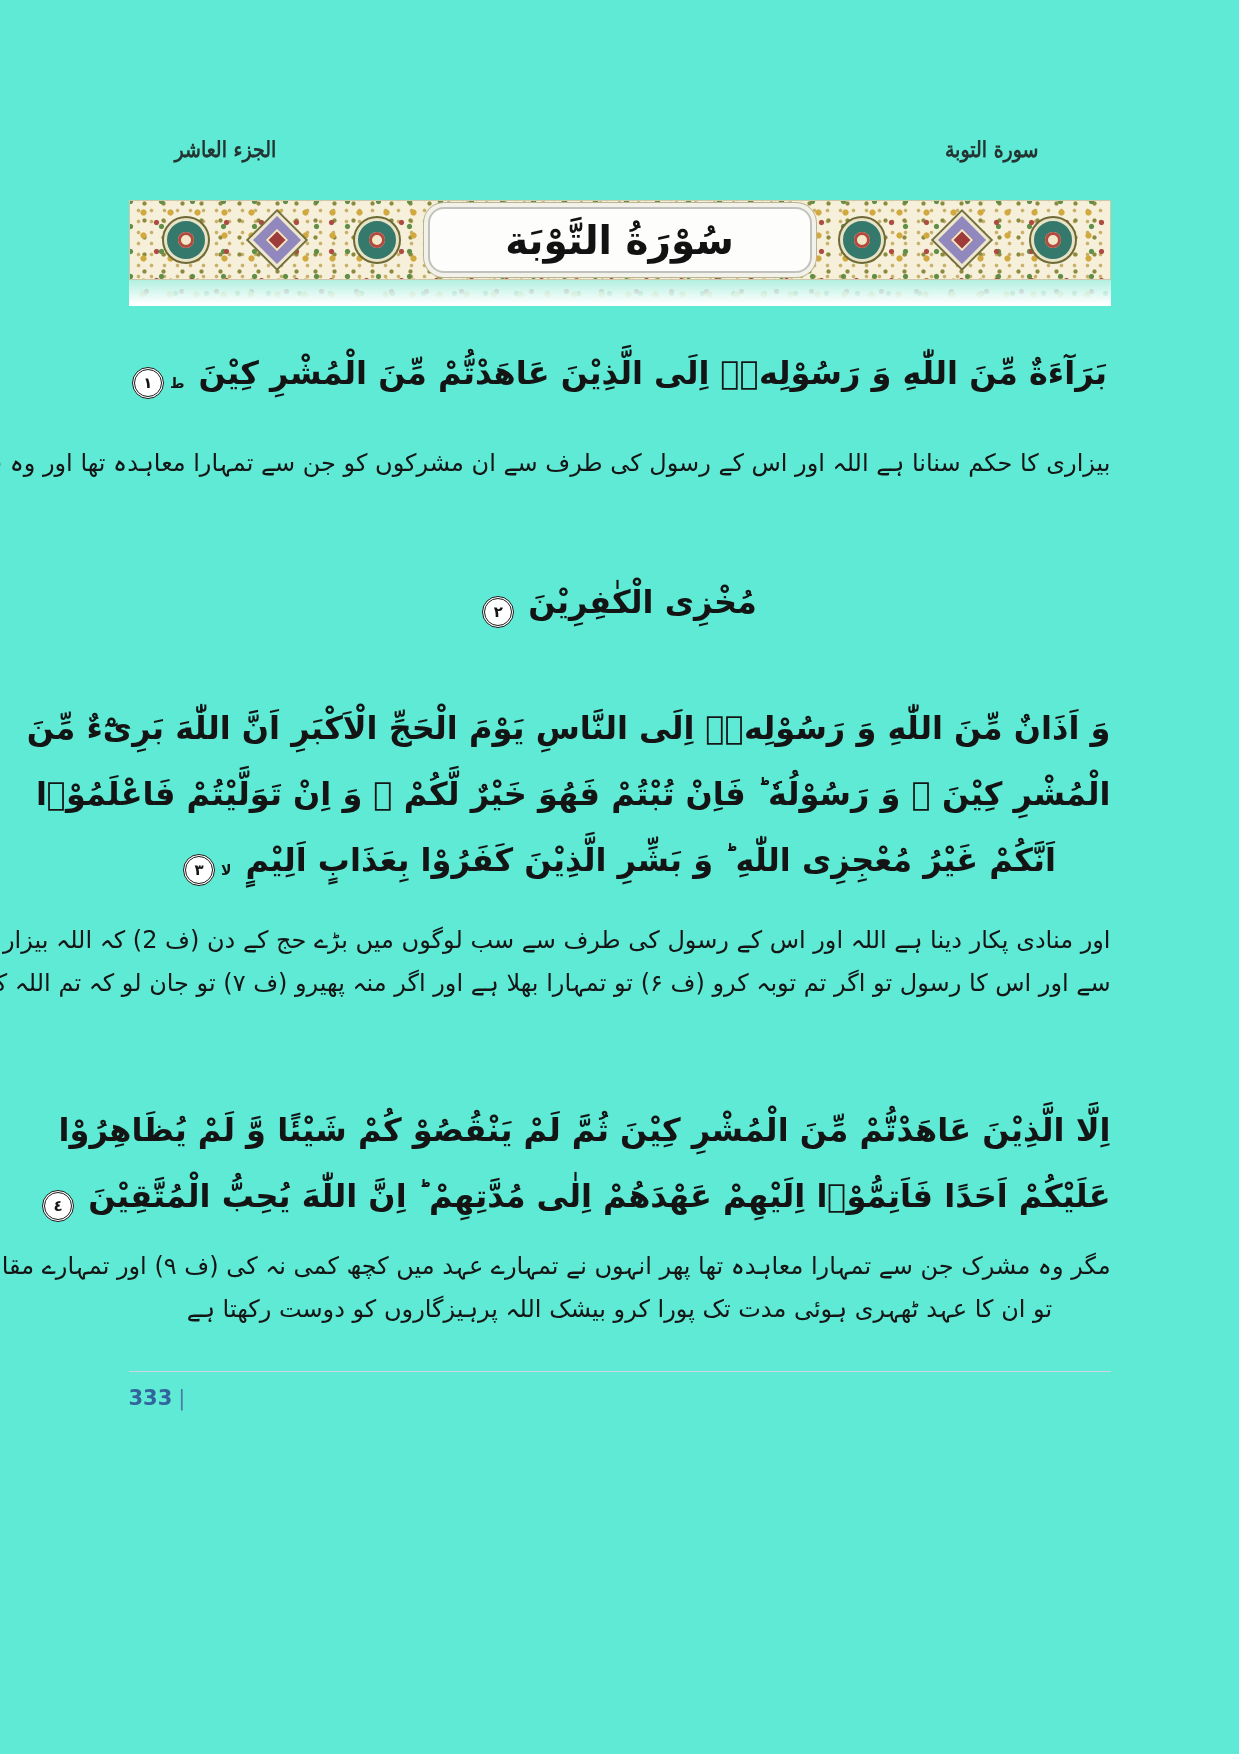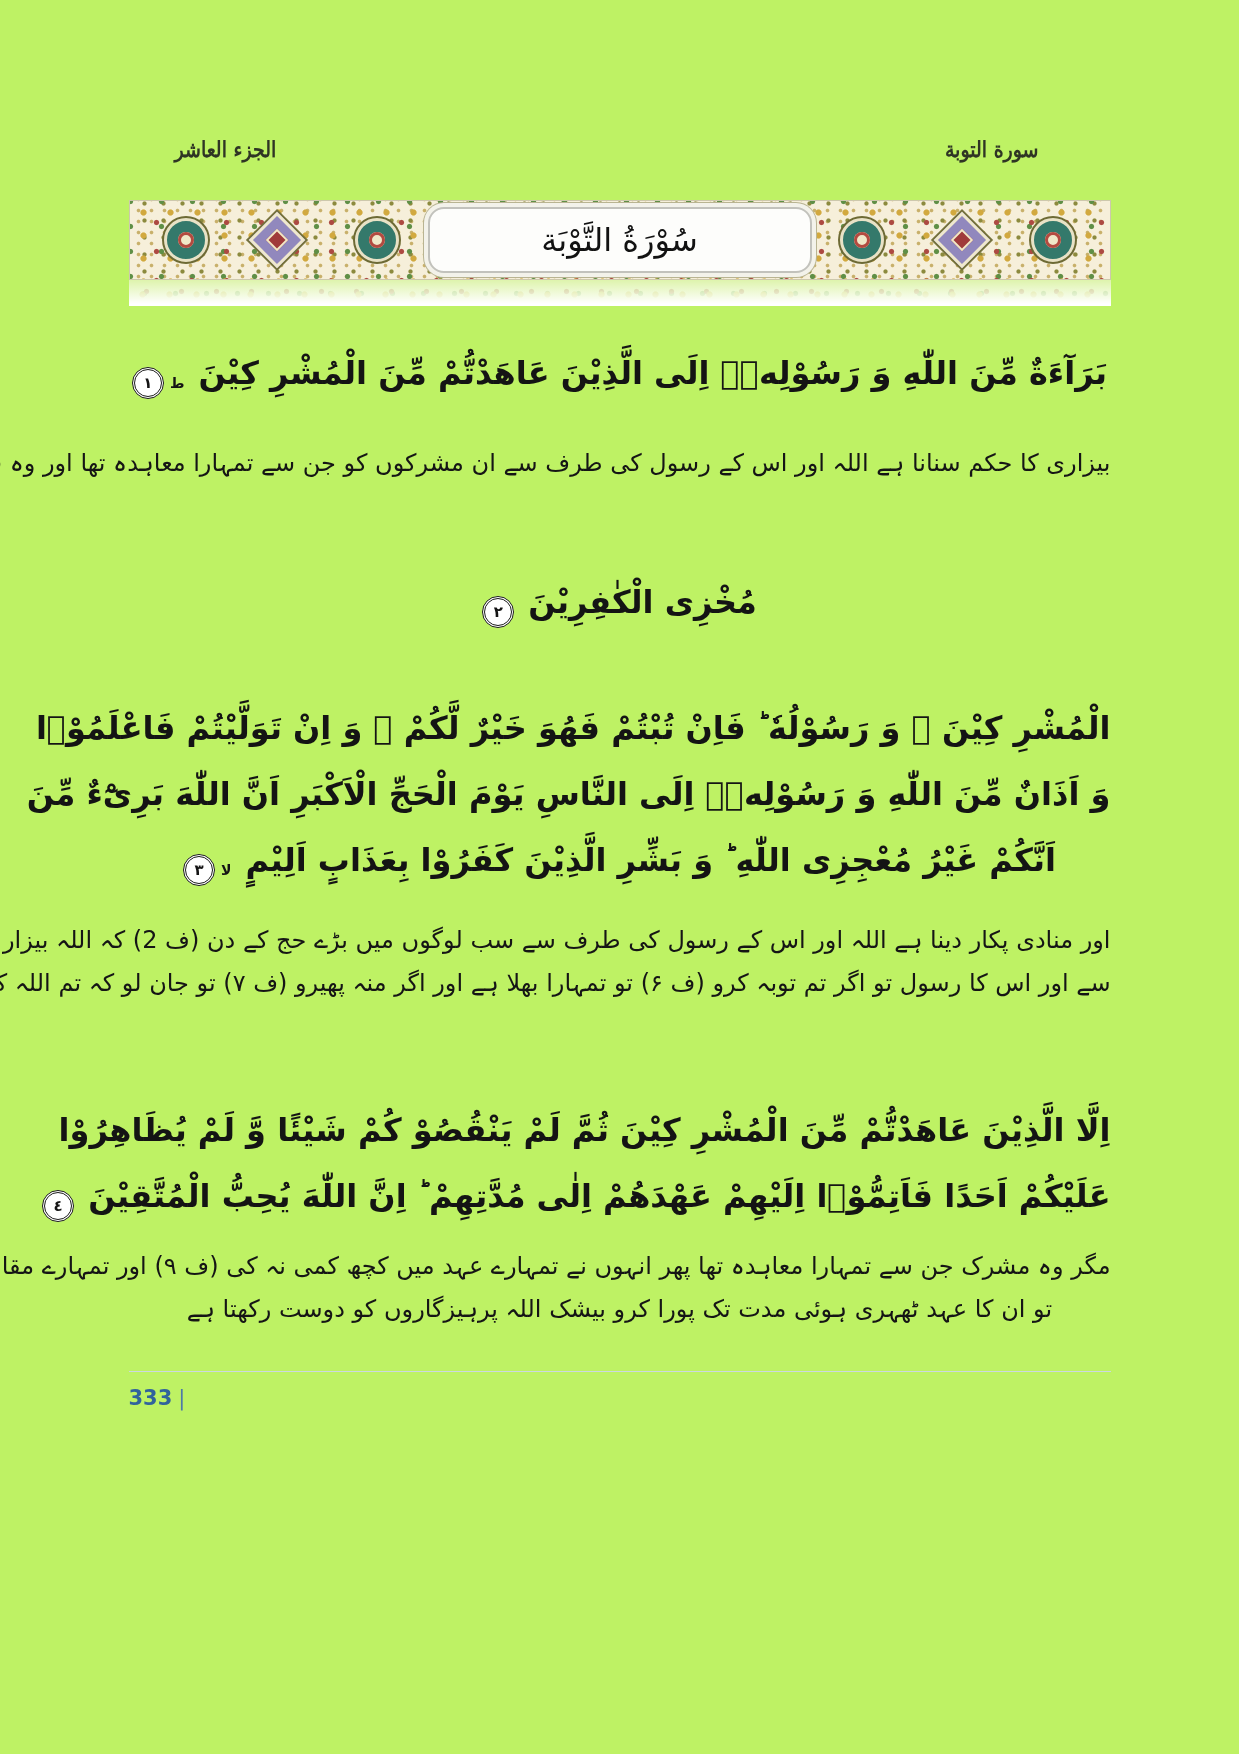--- a/index.html
+++ b/index.html
@@ -2,21 +2,21 @@
 <html lang="ur"><head>
 <meta charset="utf-8">
 <style>
   * { margin: 0; padding: 0; box-sizing: border-box; }
   html, body { background: #ffffff; }
   body { font-family: "DejaVu Sans", sans-serif; }
   .page {
     position: relative;
     width: 1239px; height: 1754px;
     margin: 0 auto;
-    background: #bef264;
+    background: #5eead4;
     overflow: hidden;
   }
   .content { width: 982px; margin: 0 auto; }
 
   
   .header {
     margin-top: 118px;
     height: 62px;
     display: flex;
     justify-content: space-between;
@@ -81,22 +81,22 @@
     transform: translate(-50%, -50%);
     background: #fdfdfb;
     border: 2px solid #c2c2bc;
     border-radius: 16px;
     box-shadow: 0 0 0 4px rgba(253,253,249,.85), 0 0 0 5px #b9b492;
     display: flex; align-items: center; justify-content: center;
   }
   .cartouche .title {
     direction: rtl;
     font-family: "DejaVu Sans", sans-serif;
-    font-weight: normal;
-    font-size: 32px;
+    font-weight: bold;
+    font-size: 39px;
     color: #121212;
   }
   .band-reflection {
     height: 26px;
     transform: scaleY(-1);
     background-color: #f6efda;
     background-image:
       radial-gradient(circle, #d2a93f 2.6px, rgba(0,0,0,0) 3.6px),
       radial-gradient(circle, #ad4a42 2.1px, rgba(0,0,0,0) 3.1px),
       radial-gradient(circle, #5f8f46 2.1px, rgba(0,0,0,0) 3.1px);
@@ -198,22 +198,22 @@
 
     <div class="verse mt-v2" lang="ar">
       <div class="aline"><span>مُخْزِی الْكٰفِرِیْنَ</span><span class="ayah-end">
             <span class="ayah-badge">٢</span>
           </span>
       </div>
     </div>
 
 
     <div class="verse mt-v3" lang="ar">
+      <div class="aline">وَ اَذَانٌ مِّنَ اللّٰهِ وَ رَسُوْلِهٖۤ اِلَى النَّاسِ یَوْمَ الْحَجِّ الْاَكْبَرِ اَنَّ اللّٰهَ بَرِیْٓءٌ مِّنَ</div>
       <div class="aline">الْمُشْرِ كِیْنَ ۙ وَ رَسُوْلُهٗ ؕ فَاِنْ تُبْتُمْ فَهُوَ خَیْرٌ لَّكُمْ ۚ وَ اِنْ تَوَلَّیْتُمْ فَاعْلَمُوْۤا</div>
-      <div class="aline">وَ اَذَانٌ مِّنَ اللّٰهِ وَ رَسُوْلِهٖۤ اِلَى النَّاسِ یَوْمَ الْحَجِّ الْاَكْبَرِ اَنَّ اللّٰهَ بَرِیْٓءٌ مِّنَ</div>
       <div class="aline"><span>اَنَّكُمْ غَیْرُ مُعْجِزِی اللّٰهِ ؕ وَ بَشِّرِ الَّذِیْنَ كَفَرُوْا بِعَذَابٍ اَلِیْمٍ</span><span class="ayah-end">
             <span class="stop-sign">لا</span>
             <span class="ayah-badge">٣</span>
           </span>
       </div>
     </div>
 
     <div class="urdu mt-u3" lang="ur">
       <div class="uline">اور منادی پکار دینا ہے اللہ اور اس کے رسول کی طرف سے سب لوگوں میں بڑے حج کے دن (ف 2)  کہ اللہ بیزار ہے مشرکوں</div>
       <div class="uline">سے اور اس کا رسول تو اگر تم توبہ کرو (ف ۶)  تو تمہارا بھلا ہے اور اگر منہ پھیرو (ف ۷)  تو جان لو کہ تم اللہ کو نہ تھکا سکو گے</div>

